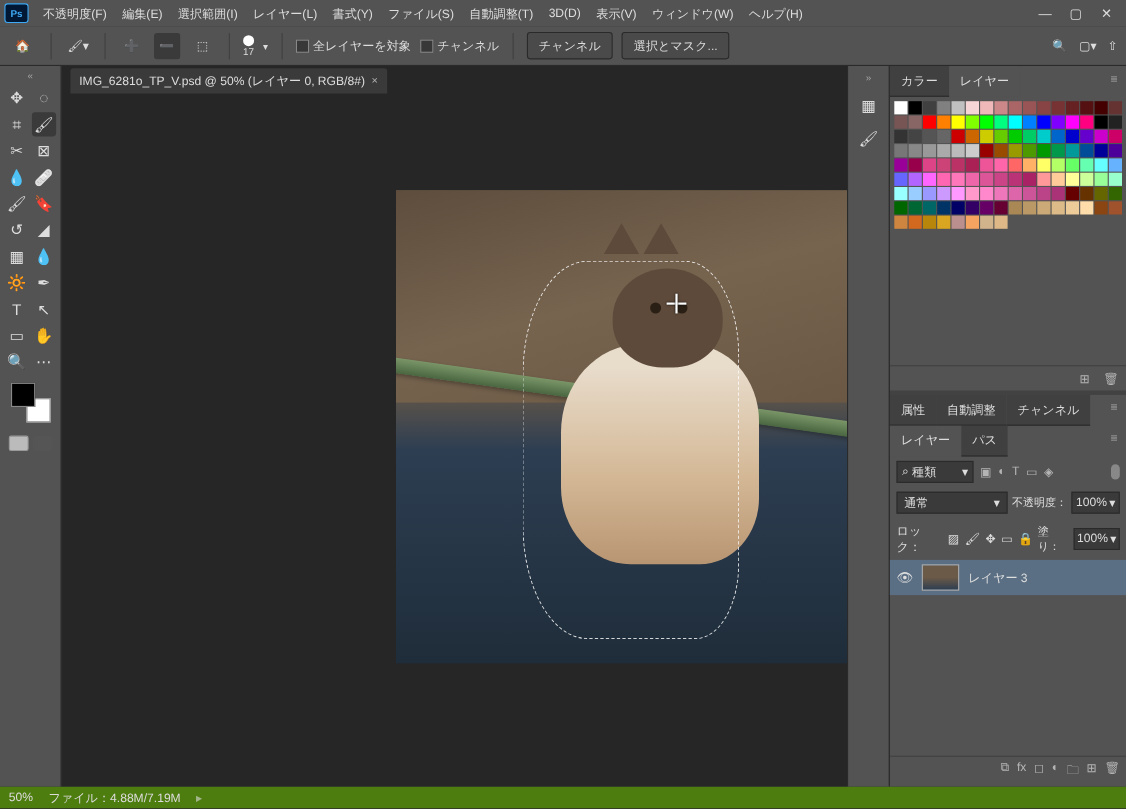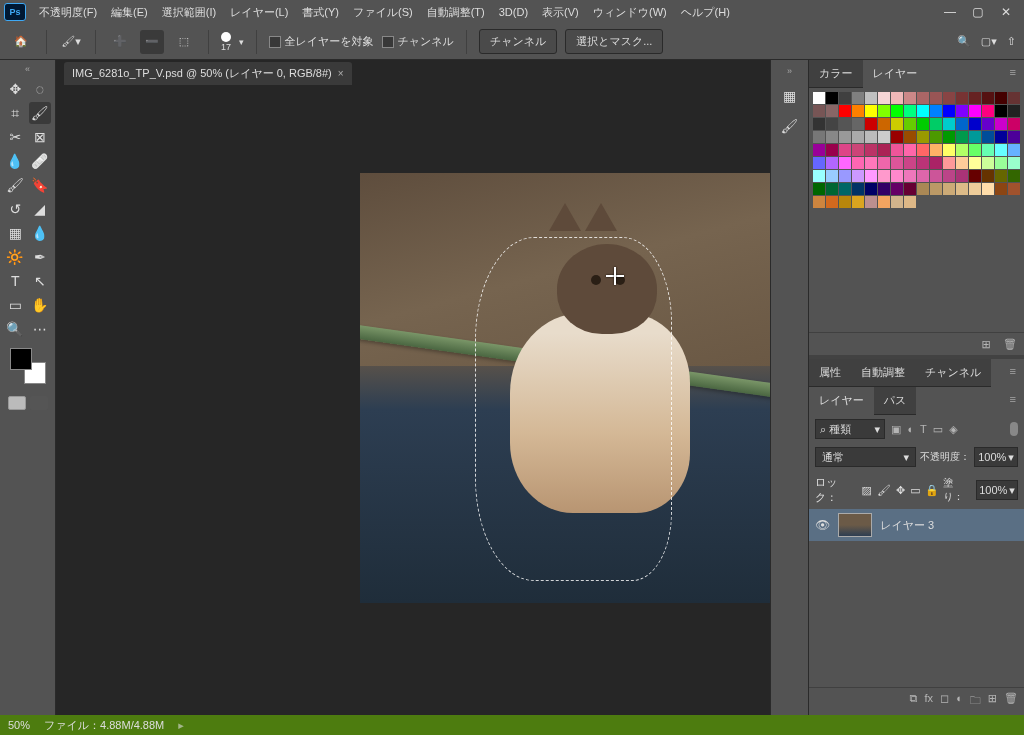--- a/index.html
+++ b/index.html
@@ -446,15 +446,15 @@
       <span class="lf-ico">◐</span>
       <span class="lf-ico">🗀</span>
       <span class="lf-ico">⊞</span>
       <span class="lf-ico">🗑</span>
     </div>
   </div>
 </div>
 
 <div class="statusbar">
   <span>50%</span>
-  <span>ファイル：4.88M/4.88M</span>
+  <span>ファイル：4.88M/7.19M</span>
   <span style="opacity:0.6">▸</span>
 </div>
 
 </body></html>

